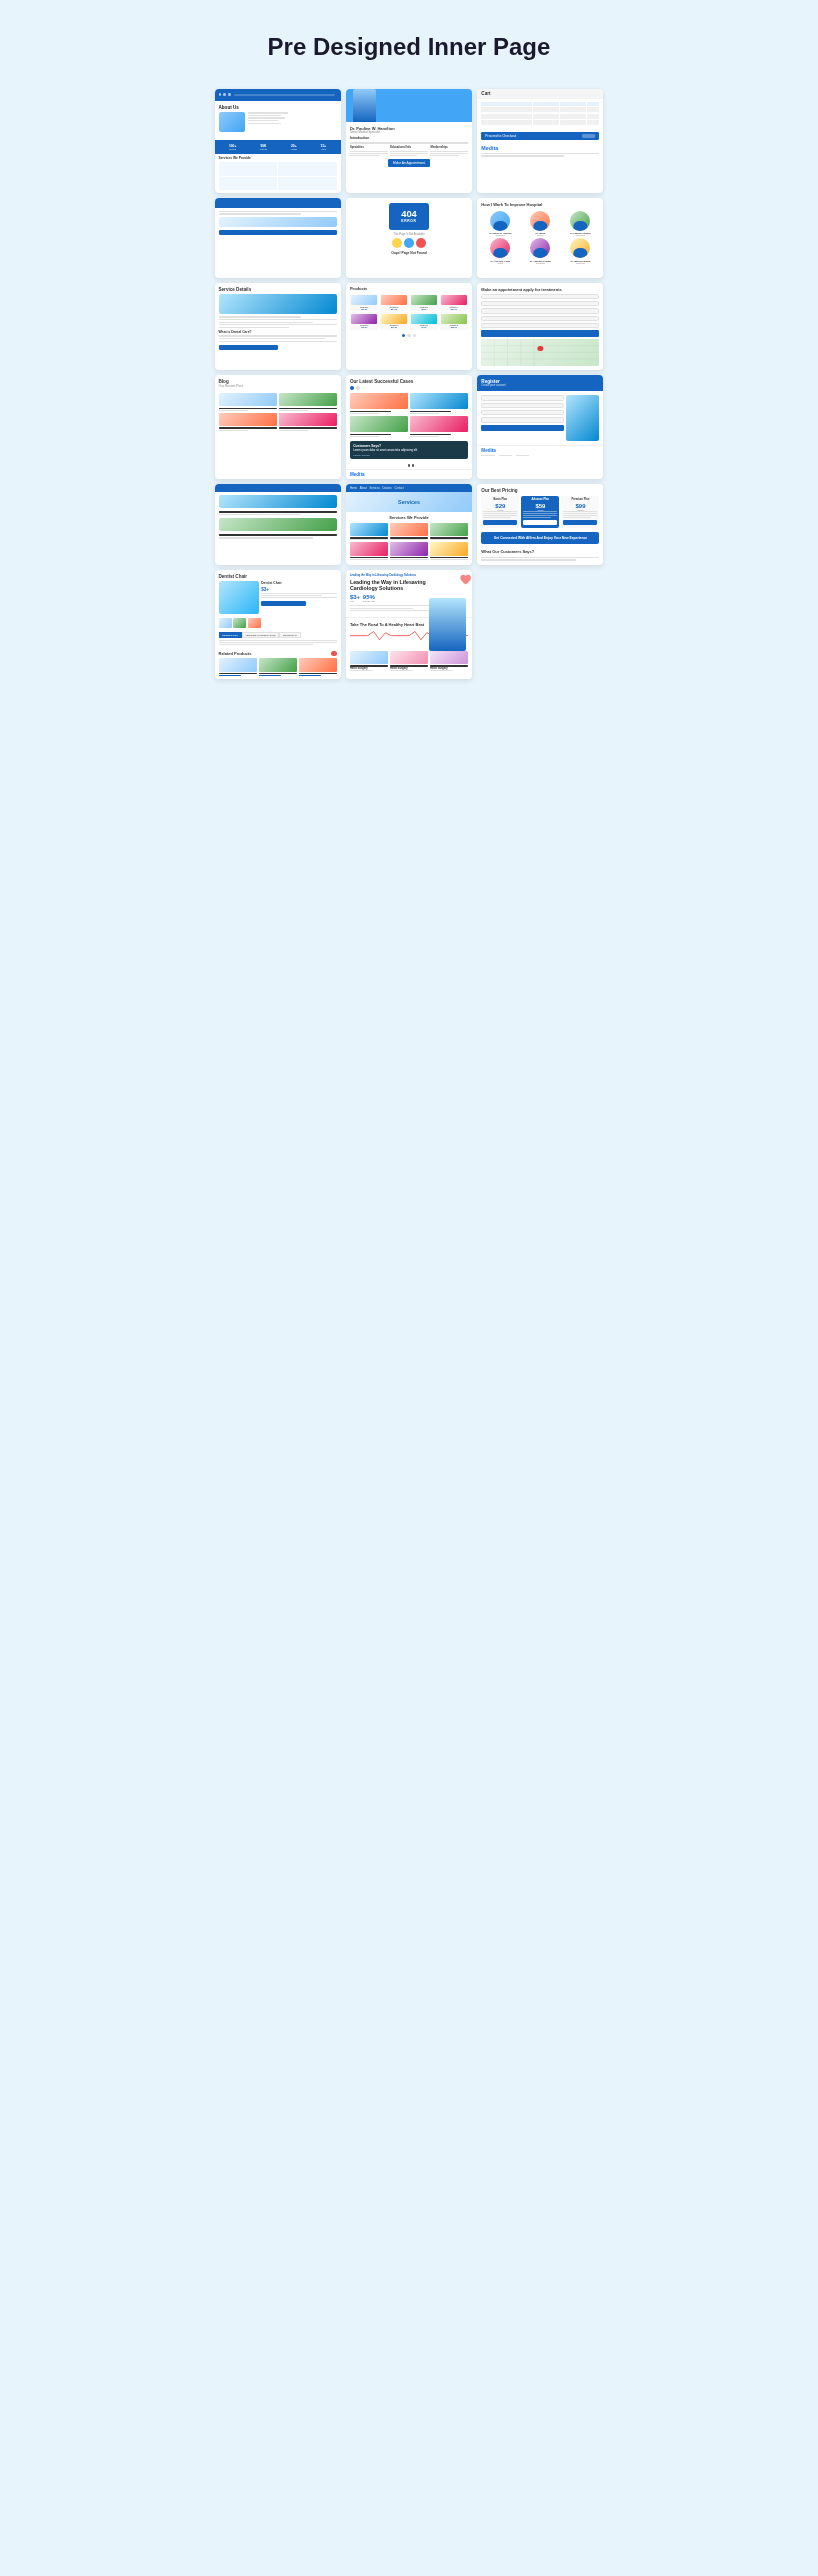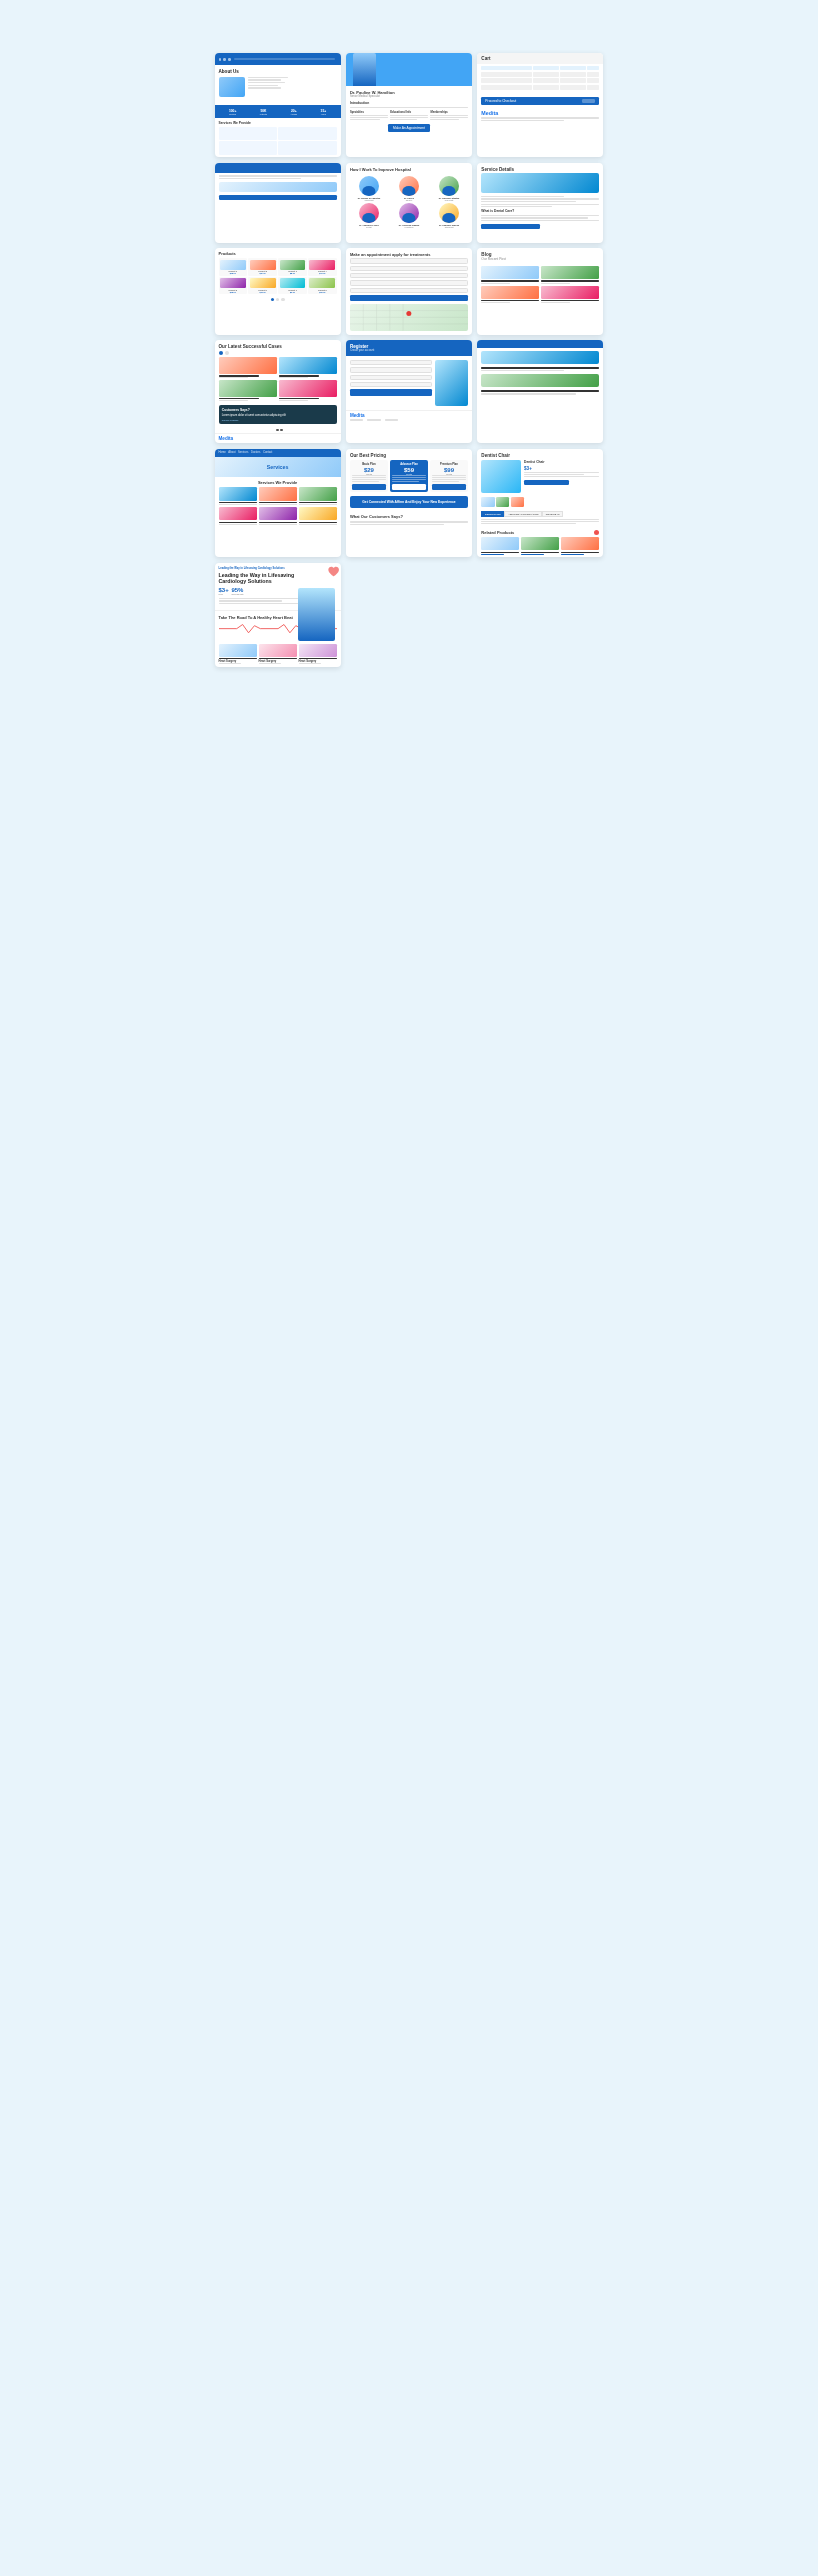--- a/index.html
+++ b/index.html
@@ -462,20 +462,21 @@
     
     .stethoscope-svg { width: 40px; height: 40px; }
 
     
     .ecg-svg { width: 100%; height: 13.3px; }
   </style>
 </head>
 <body>
 
 <div class="header">
+  <div class="main-title">Pre Designed Inner Page</div>
 </div>
 
 <div class="grid-container">
 
   <div class="preview-card about-card">
     <div class="about-header-bar">
       <div class="nav-dot"></div>
       <div class="nav-dot"></div>
       <div class="nav-dot"></div>
       <div style="flex:1; height:2px; background:rgba(255,255,255,0.2); border-radius:1.3px; margin: 0 1.3px;"></div>
@@ -600,20 +601,35 @@
   <div class="preview-card" style="min-height:53px;">
     <div style="background:#1565c0; height:10px;"></div>
     <div style="padding:2.7px 4px;">
       <div style="height:1.3px; background:#e0e0e0; margin-bottom:1.3px; border-radius:0.7px;"></div>
       <div style="height:1.3px; background:#e0e0e0; margin-bottom:1.3px; border-radius:0.7px; width:70%;"></div>
       <div style="height:10px; background:linear-gradient(135deg,#e3f2fd,#90caf9); border-radius:2px; margin-top:2.7px;"></div>
       <div style="height:5.3px; background:#1565c0; border-radius:1.3px; margin-top:2.7px;"></div>
     </div>
   </div>
 
+  <div class="preview-card error-card">
+    <div class="error-content">
+      <div class="error-box">
+        <div class="error-num">404</div>
+        <div class="error-word">ERROR</div>
+      </div>
+      <div class="error-desc">This Page Is Not Available</div>
+      <div class="error-illustration">
+        <div class="err-circle err-yellow"></div>
+        <div class="err-circle err-blue"></div>
+        <div class="err-circle err-red"></div>
+      </div>
+      <div class="error-subtitle">Oops! Page Not Found</div>
+    </div>
+  </div>
 
   <div class="preview-card doctors-grid-card">
     <div class="doctors-grid-header">
       <div class="dg-title">How I Work To Improve Hospital</div>
     </div>
     <div class="doctors-grid">
       <div class="doc-item">
         <div class="doc-avatar"></div>
         <div class="doc-name">Dr. Pauline W. Hamilton</div>
         <div class="doc-role">Cardiologist</div>

